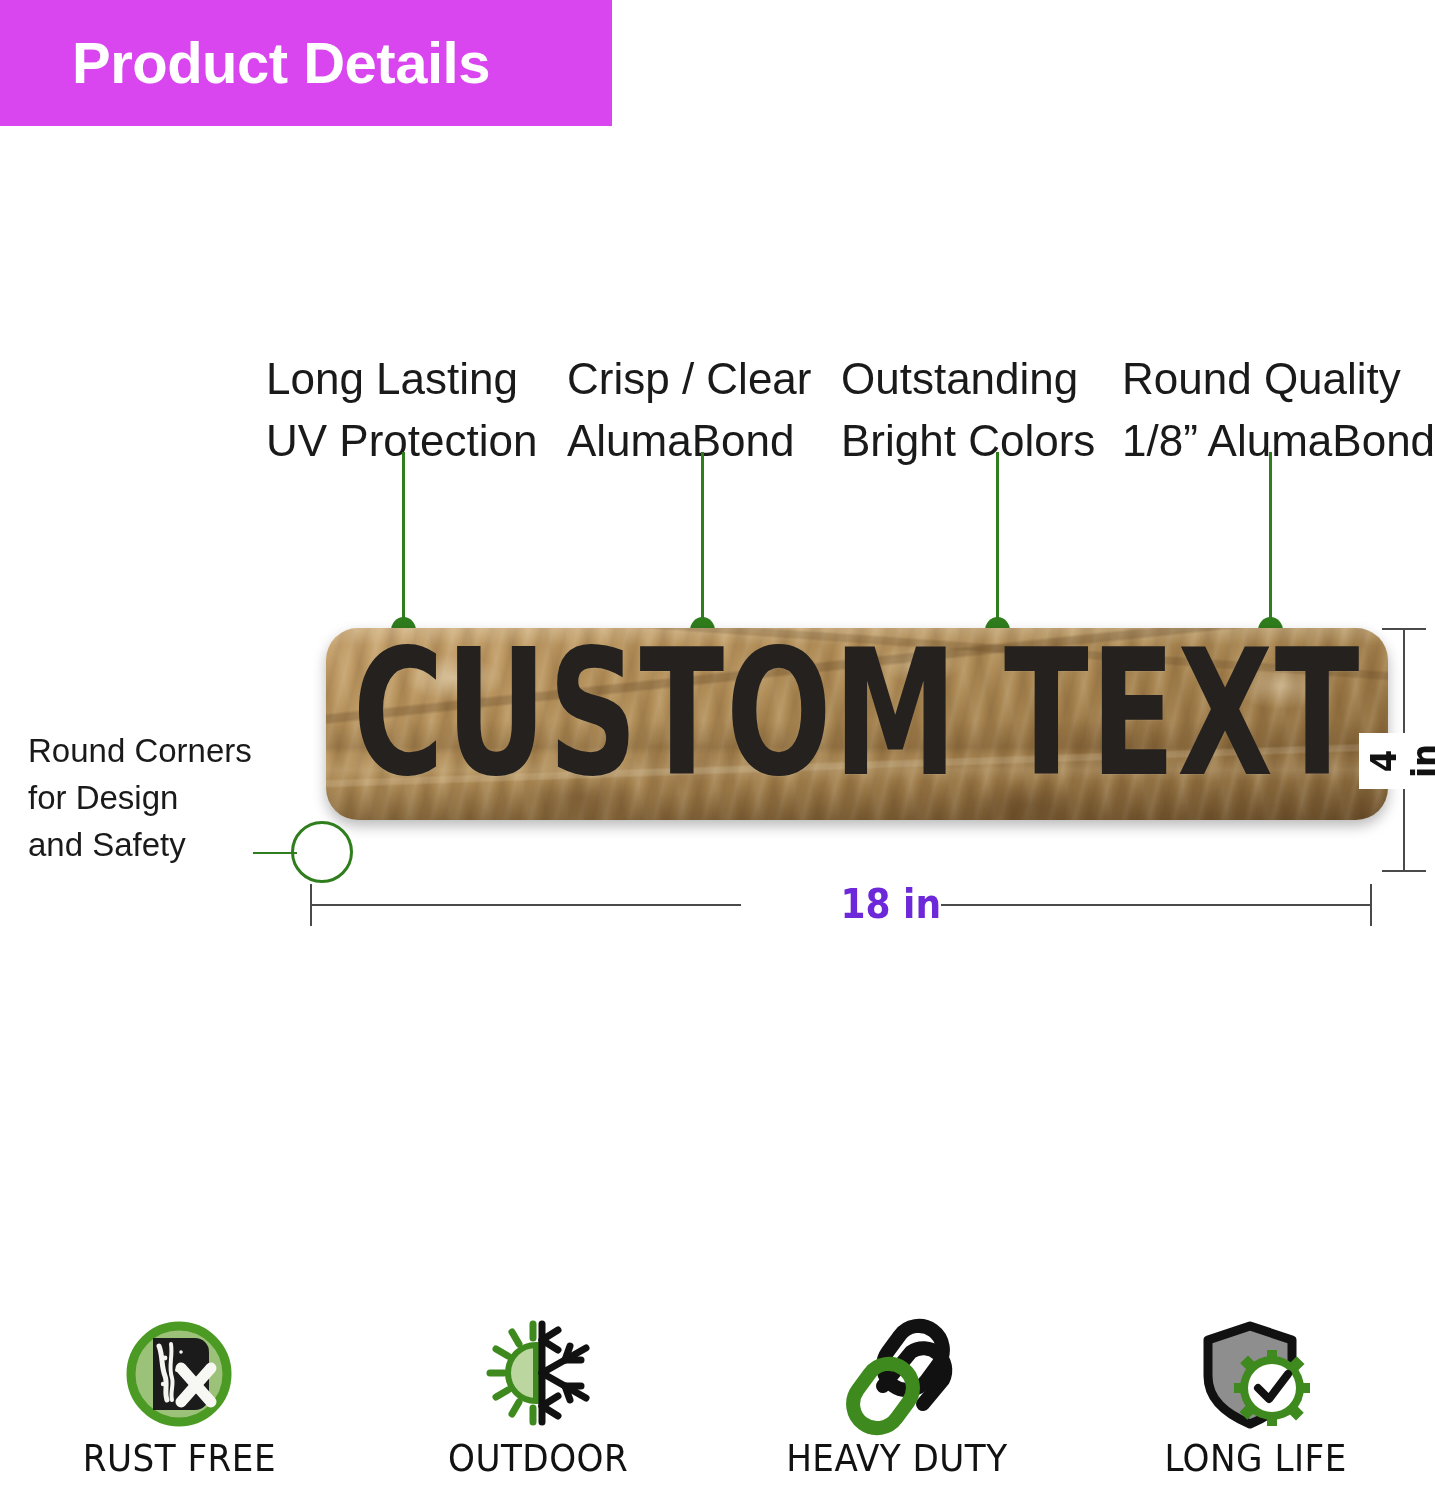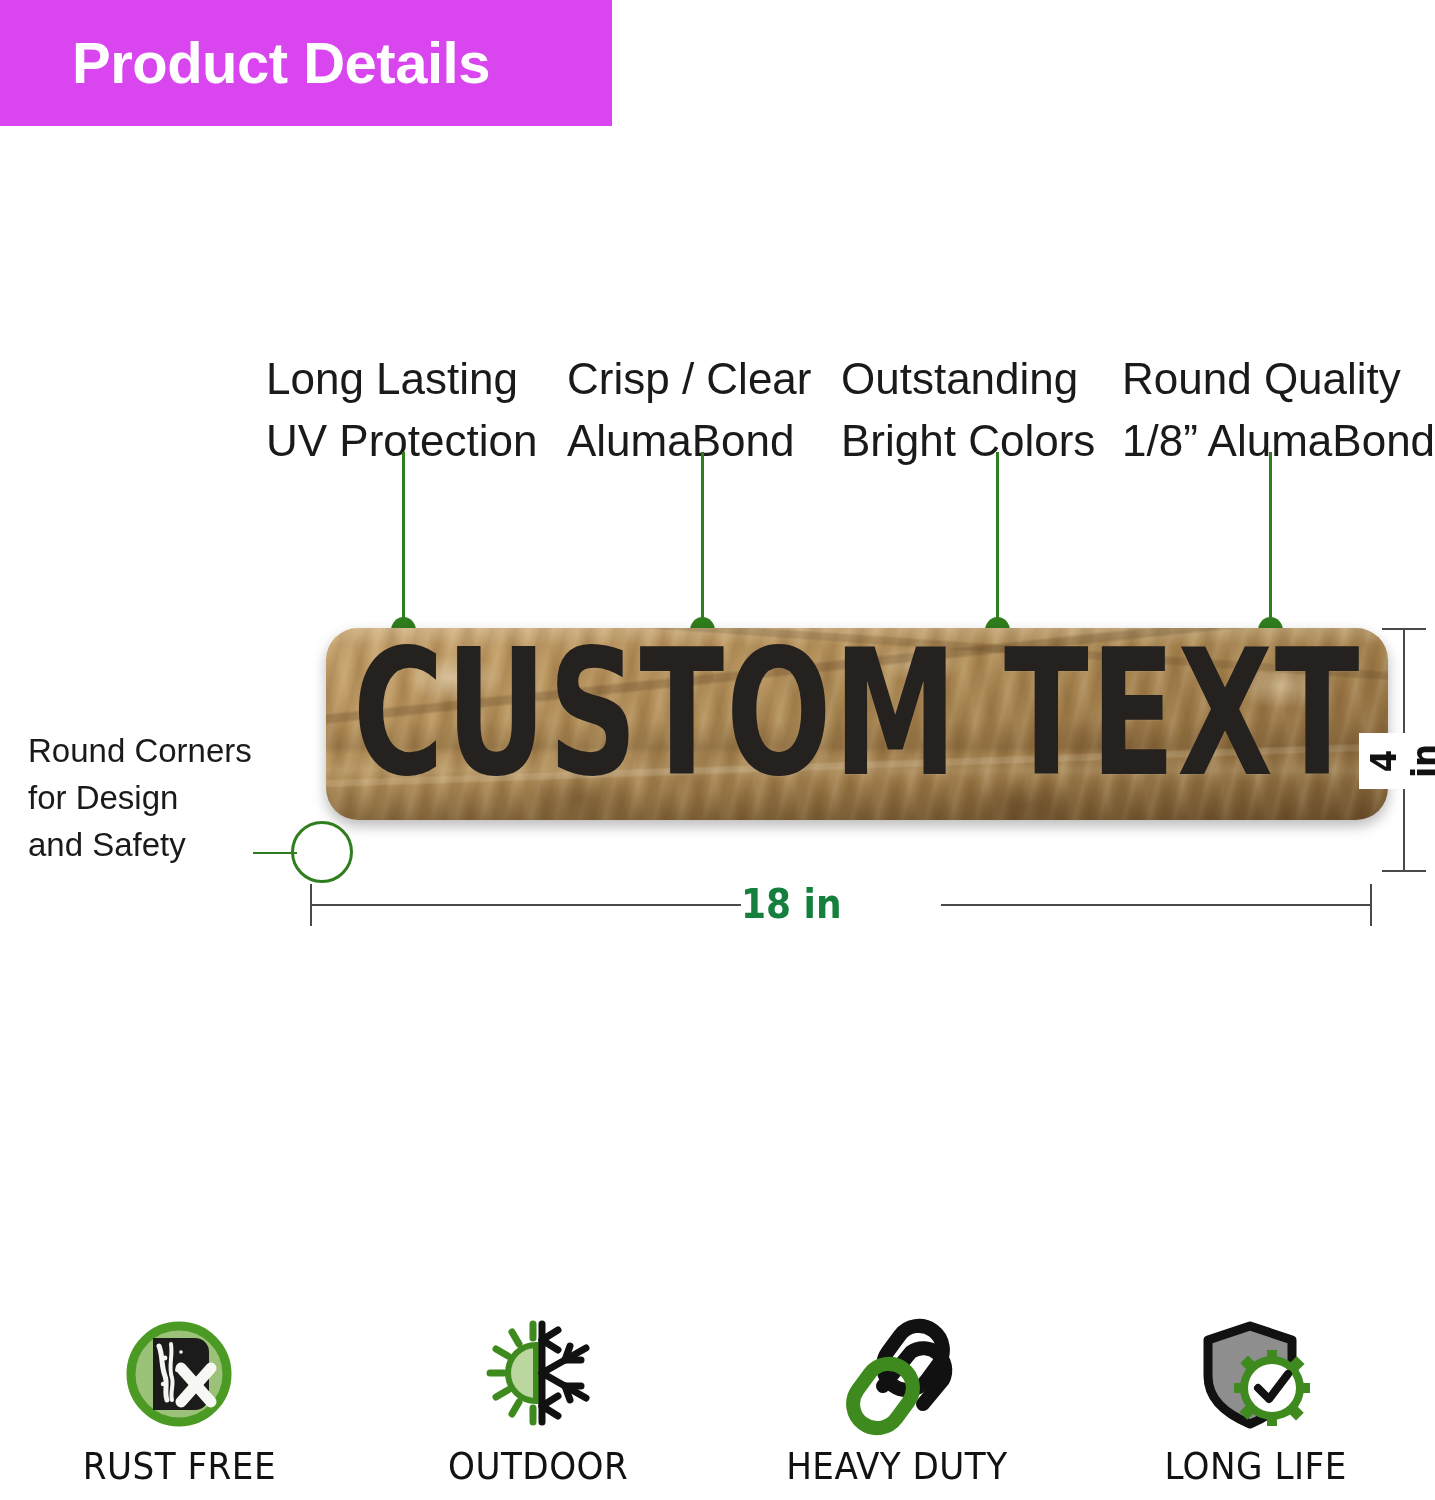--- a/index.html
+++ b/index.html
@@ -187,44 +187,43 @@
   #dim-w-line{
     position:absolute; left:0; top:24px; width:1062px; height:2px; background:#4a4a4a;
   }
   #dim-w-cap-left, #dim-w-cap-right{
     position:absolute; top:4px; width:2px; height:42px; background:#4a4a4a;
   }
   #dim-w-cap-left{ left:0; }
   #dim-w-cap-right{ left:1060px; }
   #dim-w-label{
     position:absolute; left:431px; top:0px;
-    width:200px; text-align:left;
+    width:200px; text-align:right;
     font-family:"Liberation Sans Narrow","DejaVu Sans Condensed","Liberation Sans", sans-serif;
-    font-size:40px; font-weight:700; color:#15803d;
+    font-size:40px; font-weight:700; color:#6d28d9;
     background:#ffffff;
     line-height:48px;
   }
 
   
   #feature-row{
     position:absolute; left:0; top:1318px;
     width:1435px; height:182px;
     display:flex;
   }
   .feature{
     flex:1 1 0;
     display:flex; flex-direction:column;
     align-items:center; justify-content:flex-start;
   }
   .feature-icon{
     width:120px; height:118px;
     position:relative;
   }
   .feature-label{
-    margin-top:8px;
     font-family:"Liberation Sans Narrow","DejaVu Sans Condensed","Liberation Sans", sans-serif;
     font-size:38px; font-weight:400; color:#121212;
     letter-spacing:0.5px; white-space:nowrap;
   }
 </style>
 </head>
 <body>
 
 <div id="header-banner">
   <div id="header-title">Product Details</div>

